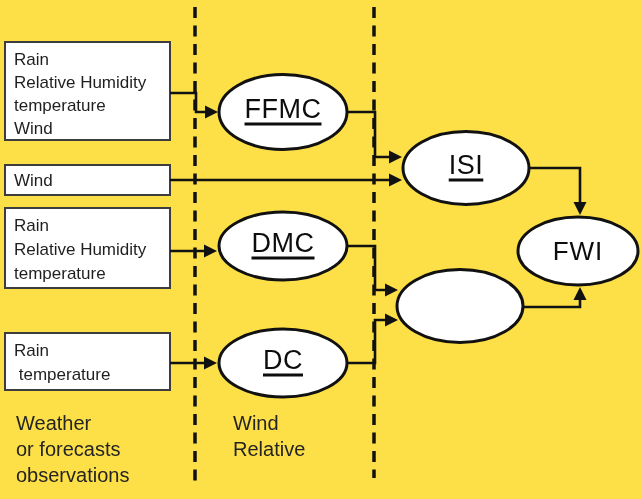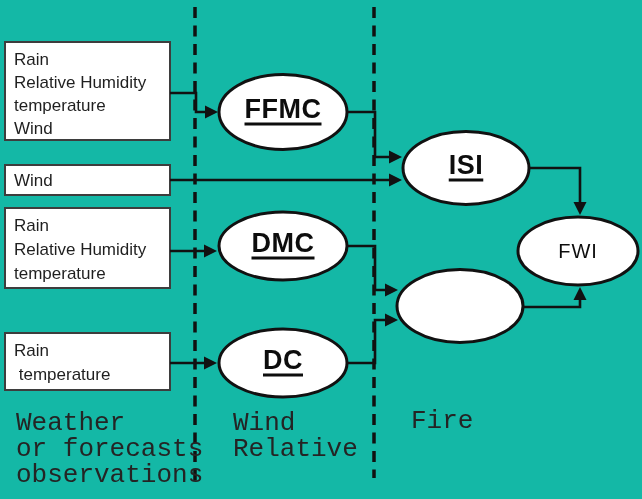--- a/index.html
+++ b/index.html
@@ -1,26 +1,26 @@
 <!DOCTYPE html>
 <html><head>
 <meta charset="utf-8">
 <style>
   html,body{margin:0;padding:0;background:#fff;}
-  .stage{position:relative;width:642px;height:499px;background:#14b8a6;overflow:hidden;
+  .stage{position:relative;width:642px;height:499px;background:#fde047;overflow:hidden;
          font-family:"Liberation Sans",sans-serif;color:#1a1a1a;}
   .layer{position:absolute;left:0;top:0;}
   .box-text{position:absolute;font-size:17px;color:#1f1f1f;}
   .box-text .bline{white-space:pre;line-height:23px;}
   .node-label{position:absolute;transform:translate(-50%,-50%);font-size:27px;color:#0d0d0d;
               white-space:nowrap;letter-spacing:0.5px;}
-  .node-bold{font-weight:bold;text-decoration:underline;text-decoration-thickness:3px;
+  .node-bold{font-weight:normal;text-decoration:underline;text-decoration-thickness:3px;
              text-underline-offset:5px;text-align:right;}
-  .node-reg{font-weight:400;font-size:20px;letter-spacing:1px;}
-  .col-label{position:absolute;font-family:Liberation Mono, monospace;font-size:26px;
+  .node-reg{font-weight:400;font-size:26px;letter-spacing:1px;}
+  .col-label{position:absolute;font-family:Liberation Sans, sans-serif;font-size:20px;
              color:#242424;}
   .col-label .cline{line-height:26px;white-space:pre;}
 </style>
 </head>
 <body>
 
 <div class="stage">
 
   <svg class="layer" width="642" height="499" viewBox="0 0 642 499">
 
@@ -101,16 +101,15 @@
     <div class="cline">or forecasts</div>
     <div class="cline">observations</div>
   </div>
 
   <div class="col-label" style="left:233px;top:410px;">
     <div class="cline">Wind</div>
     <div class="cline">Relative</div>
   </div>
 
   <div class="col-label" style="left:411px;top:408px;">
-    <div class="cline">Fire</div>
   </div>
 
 </div>
 
 </body></html>

